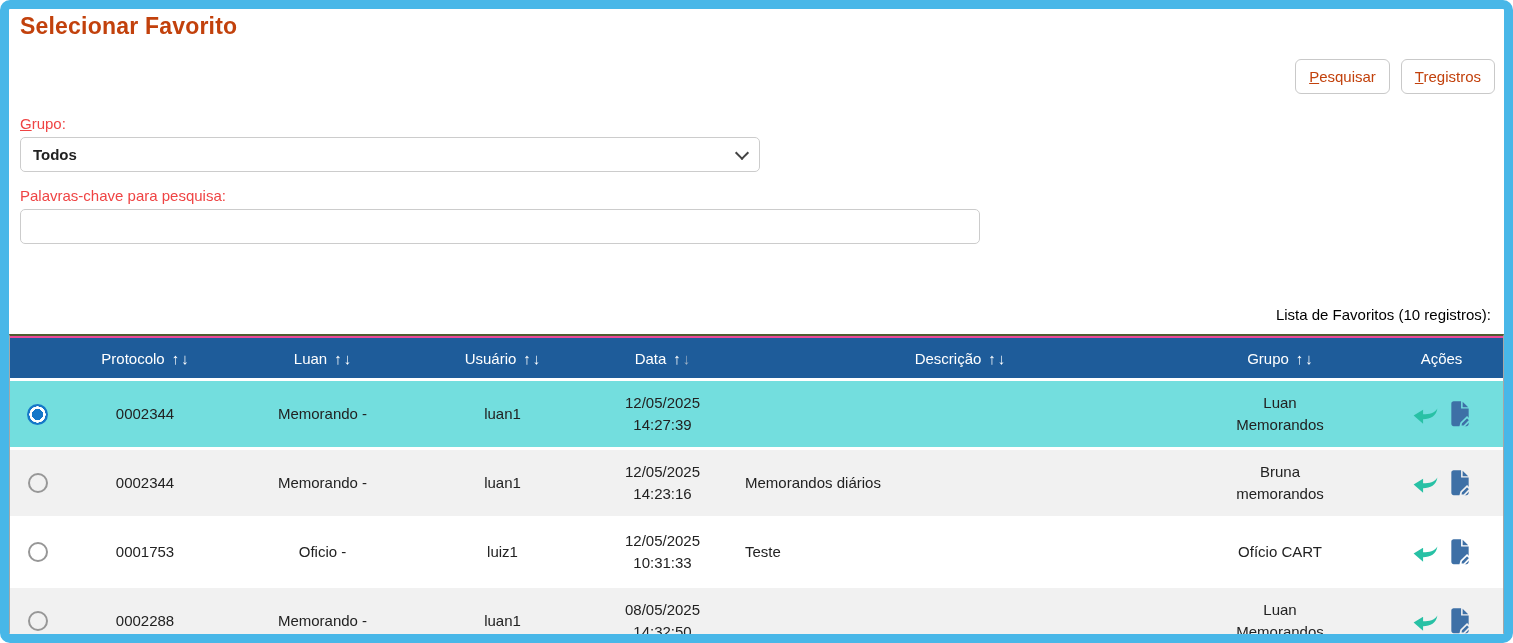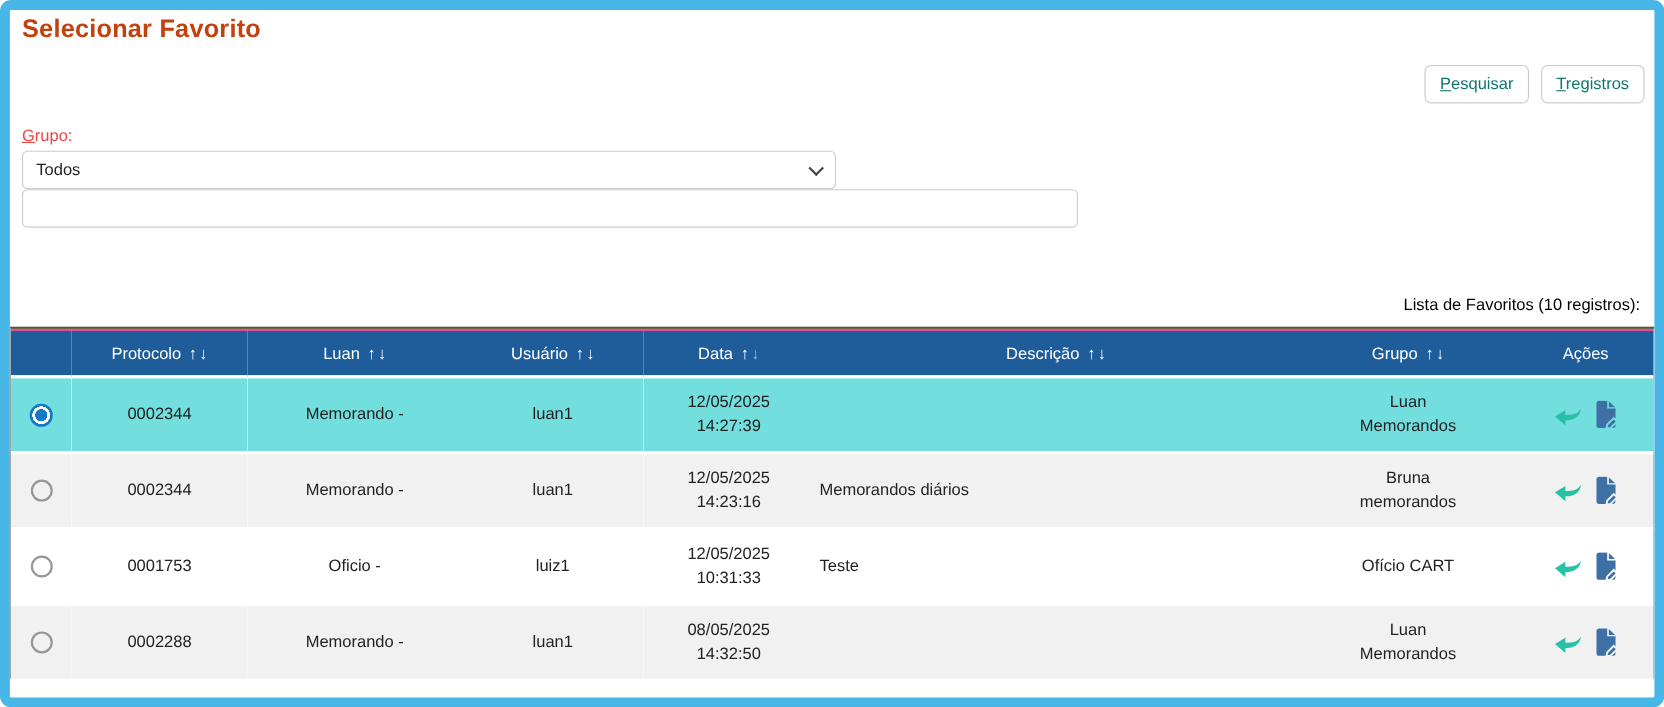--- a/index.html
+++ b/index.html
@@ -18,32 +18,32 @@
     margin:4px 0 0 4px; letter-spacing:.2px;
   }
 
   .toolbar {
     display:flex; justify-content:flex-end; gap:11px;
     margin-top:19px; padding-right:2px;
   }
   .btn {
     background:#fff; border:1px solid #c9c9c9; border-radius:6px;
     font-family:"Liberation Sans", sans-serif;
-    font-size:15px; color:#0f766e; padding:8px 13px; cursor:pointer;
+    font-size:15px; color:#c2410c; padding:8px 13px; cursor:pointer;
   }
   .u { text-decoration:underline; }
 
   .field-label { font-size:15px; color:#ef4444; margin:21px 0 5px 4px; }
   .field-label.second { margin-top:15px; }
 
   .select-box {
     margin-left:4px; width:740px; height:35px; box-sizing:border-box;
     border:1px solid #ccc; border-radius:5px; background:#fff;
     display:flex; align-items:center; justify-content:space-between;
-    padding:0 12px; font-size:15px; color:#222; cursor:pointer;
+    padding:0 12px; font-size:15px; color:#222; cursor:pointer;font-weight:bold;
   }
   .chev {
     width:8px; height:8px; border-right:2px solid #444; border-bottom:2px solid #444;
     transform:rotate(45deg); margin-top:-4px;
   }
 
   .text-input {
     margin-left:4px; width:960px; height:35px; box-sizing:border-box;
     border:1px solid #ccc; border-radius:5px; padding:0 10px;
     font-size:15px; color:#222; font-family:"Liberation Sans", sans-serif;
@@ -107,20 +107,21 @@
       <button class="btn"><span class="u">P</span><span>esquisar</span></button>
       <button class="btn"><span class="u">T</span><span>registros</span></button>
     </div>
 
     <div class="field-label"><span class="u">G</span><span>rupo:</span></div>
     <div class="select-box">
       <span>Todos</span>
       <span class="chev"></span>
     </div>
 
+    <div class="field-label second">Palavras-chave para pesquisa:</div>
     <input class="text-input" type="text" value="" style="">
 
     <div class="list-caption">Lista de Favoritos (10 registros):</div>
   </div>
 
   <div class="table-wrap">
     <table>
       <colgroup>
         <col class="c-radio">
           <col class="c-prot">

